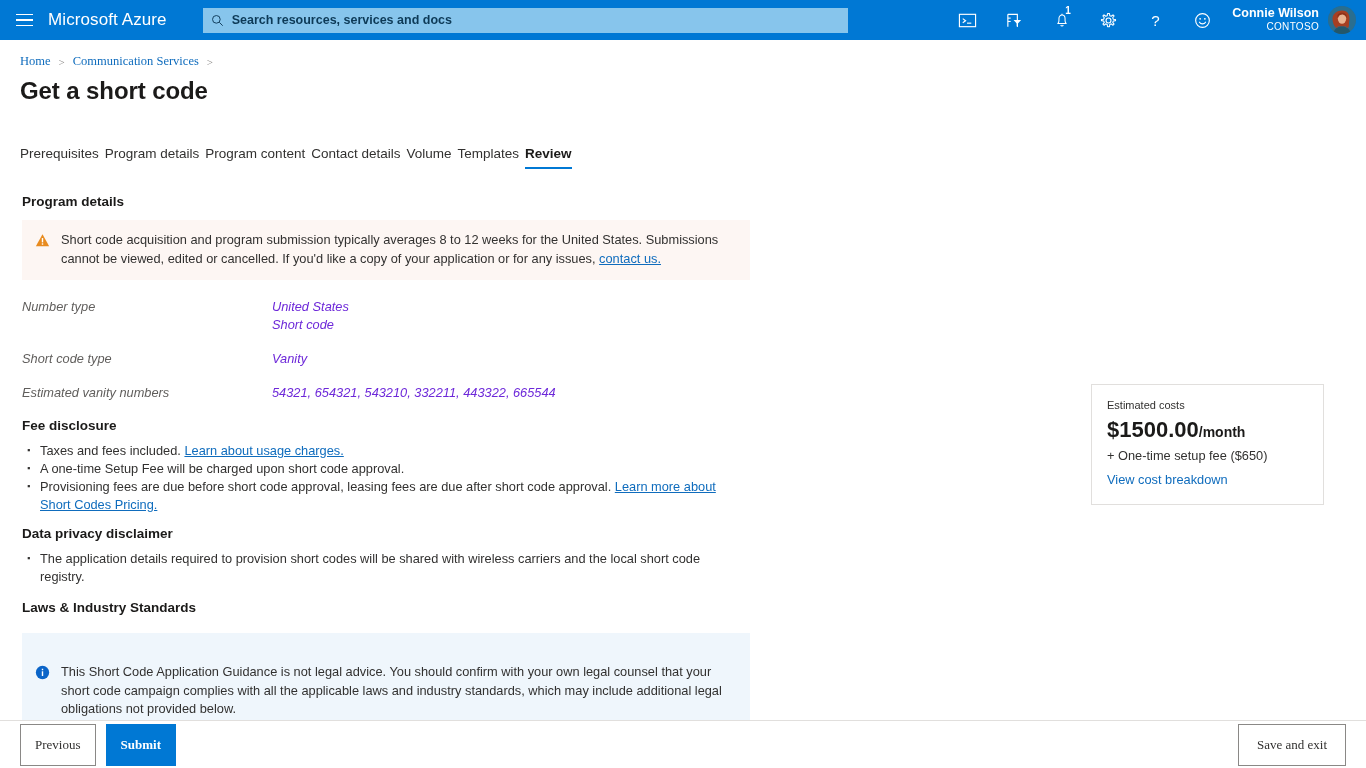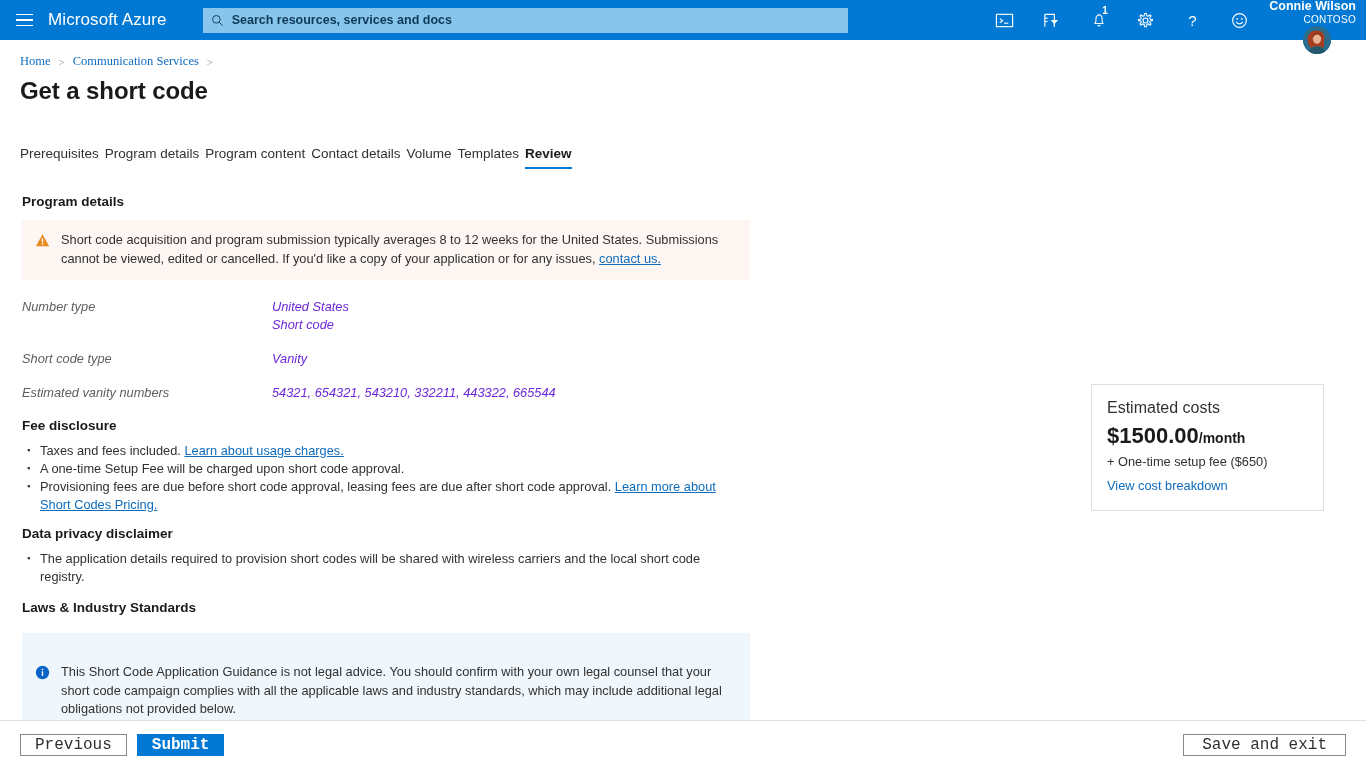--- a/index.html
+++ b/index.html
@@ -63,21 +63,21 @@
     cursor: pointer; position: relative;
   }
   .badge {
     position: absolute;
     top: 6px; left: 27px;
     font-size: 10px; line-height: 1;
     color: #ffffff; font-weight: 600;
   }
   .userblock {
     display: flex; align-items: center;
-    padding: 0 10px 0 6px; cursor: pointer; height: 40px; flex-direction: column;
+    padding: 0 10px 0 6px; cursor: pointer; height: 40px;
   }
   .uname { font-size: 12.5px; font-weight: 600; line-height: 13px; text-align: right; }
   .utenant { font-size: 10px; line-height: 13px; text-align: right; letter-spacing:.3px; }
   .avatar {
     width: 28px; height: 28px; border-radius: 50%;
     margin-left: 9px; overflow: hidden; flex: 0 0 auto;
     background: #1b6ca8;
   }
 
   
@@ -156,21 +156,21 @@
 
   
   .costcard {
     position: absolute;
     left: 1091px; top: 190px;
     width: 233px;
     border: 1px solid #e1dfdd;
     background: #ffffff;
     padding: 14px 15px 16px 15px;
   }
-  .cc-title { font-size: 16px; color: #323130; }
+  .cc-title { font-size: 11px; color: #323130; }
   .cc-amount {
     margin-top: 6px;
     font-size: 22px; font-weight: 700; color: #1b1a19;
     line-height: 26px;
   }
   .cc-amount .per { font-size: 14px; font-weight: 600; }
   .cc-setup { font-size: 12.8px; color: #323130; margin-top: 3px; }
   .cc-link {
     font-size: 12.8px; color: #0f6cbd; margin-top: 9px;
     cursor: pointer; display: inline-block;
@@ -179,23 +179,23 @@
   
   .footer {
     position: absolute; left: 0; bottom: 0;
     width: 1366px; height: 48px;
     border-top: 1px solid #e1dfdd;
     background: #ffffff;
     display: flex; align-items: center;
     padding: 0 20px;
   }
   .btn {
-    height: 22px;
-    font-family: Liberation Mono, monospace;
-    font-size: 16px;
+    height: 42px;
+    font-family: Liberation Serif, serif;
+    font-size: 13px;
     padding: 0 14px;
     cursor: pointer;
     display: inline-flex; align-items: center; justify-content: center;
     white-space: nowrap;
   }
   .btn-sec {
     background: #ffffff; color: #323130; border: 1px solid #8a8886;
   }
   .btn-pri {
     background: #0078d4; color: #ffffff; border: 1px solid #0078d4;

